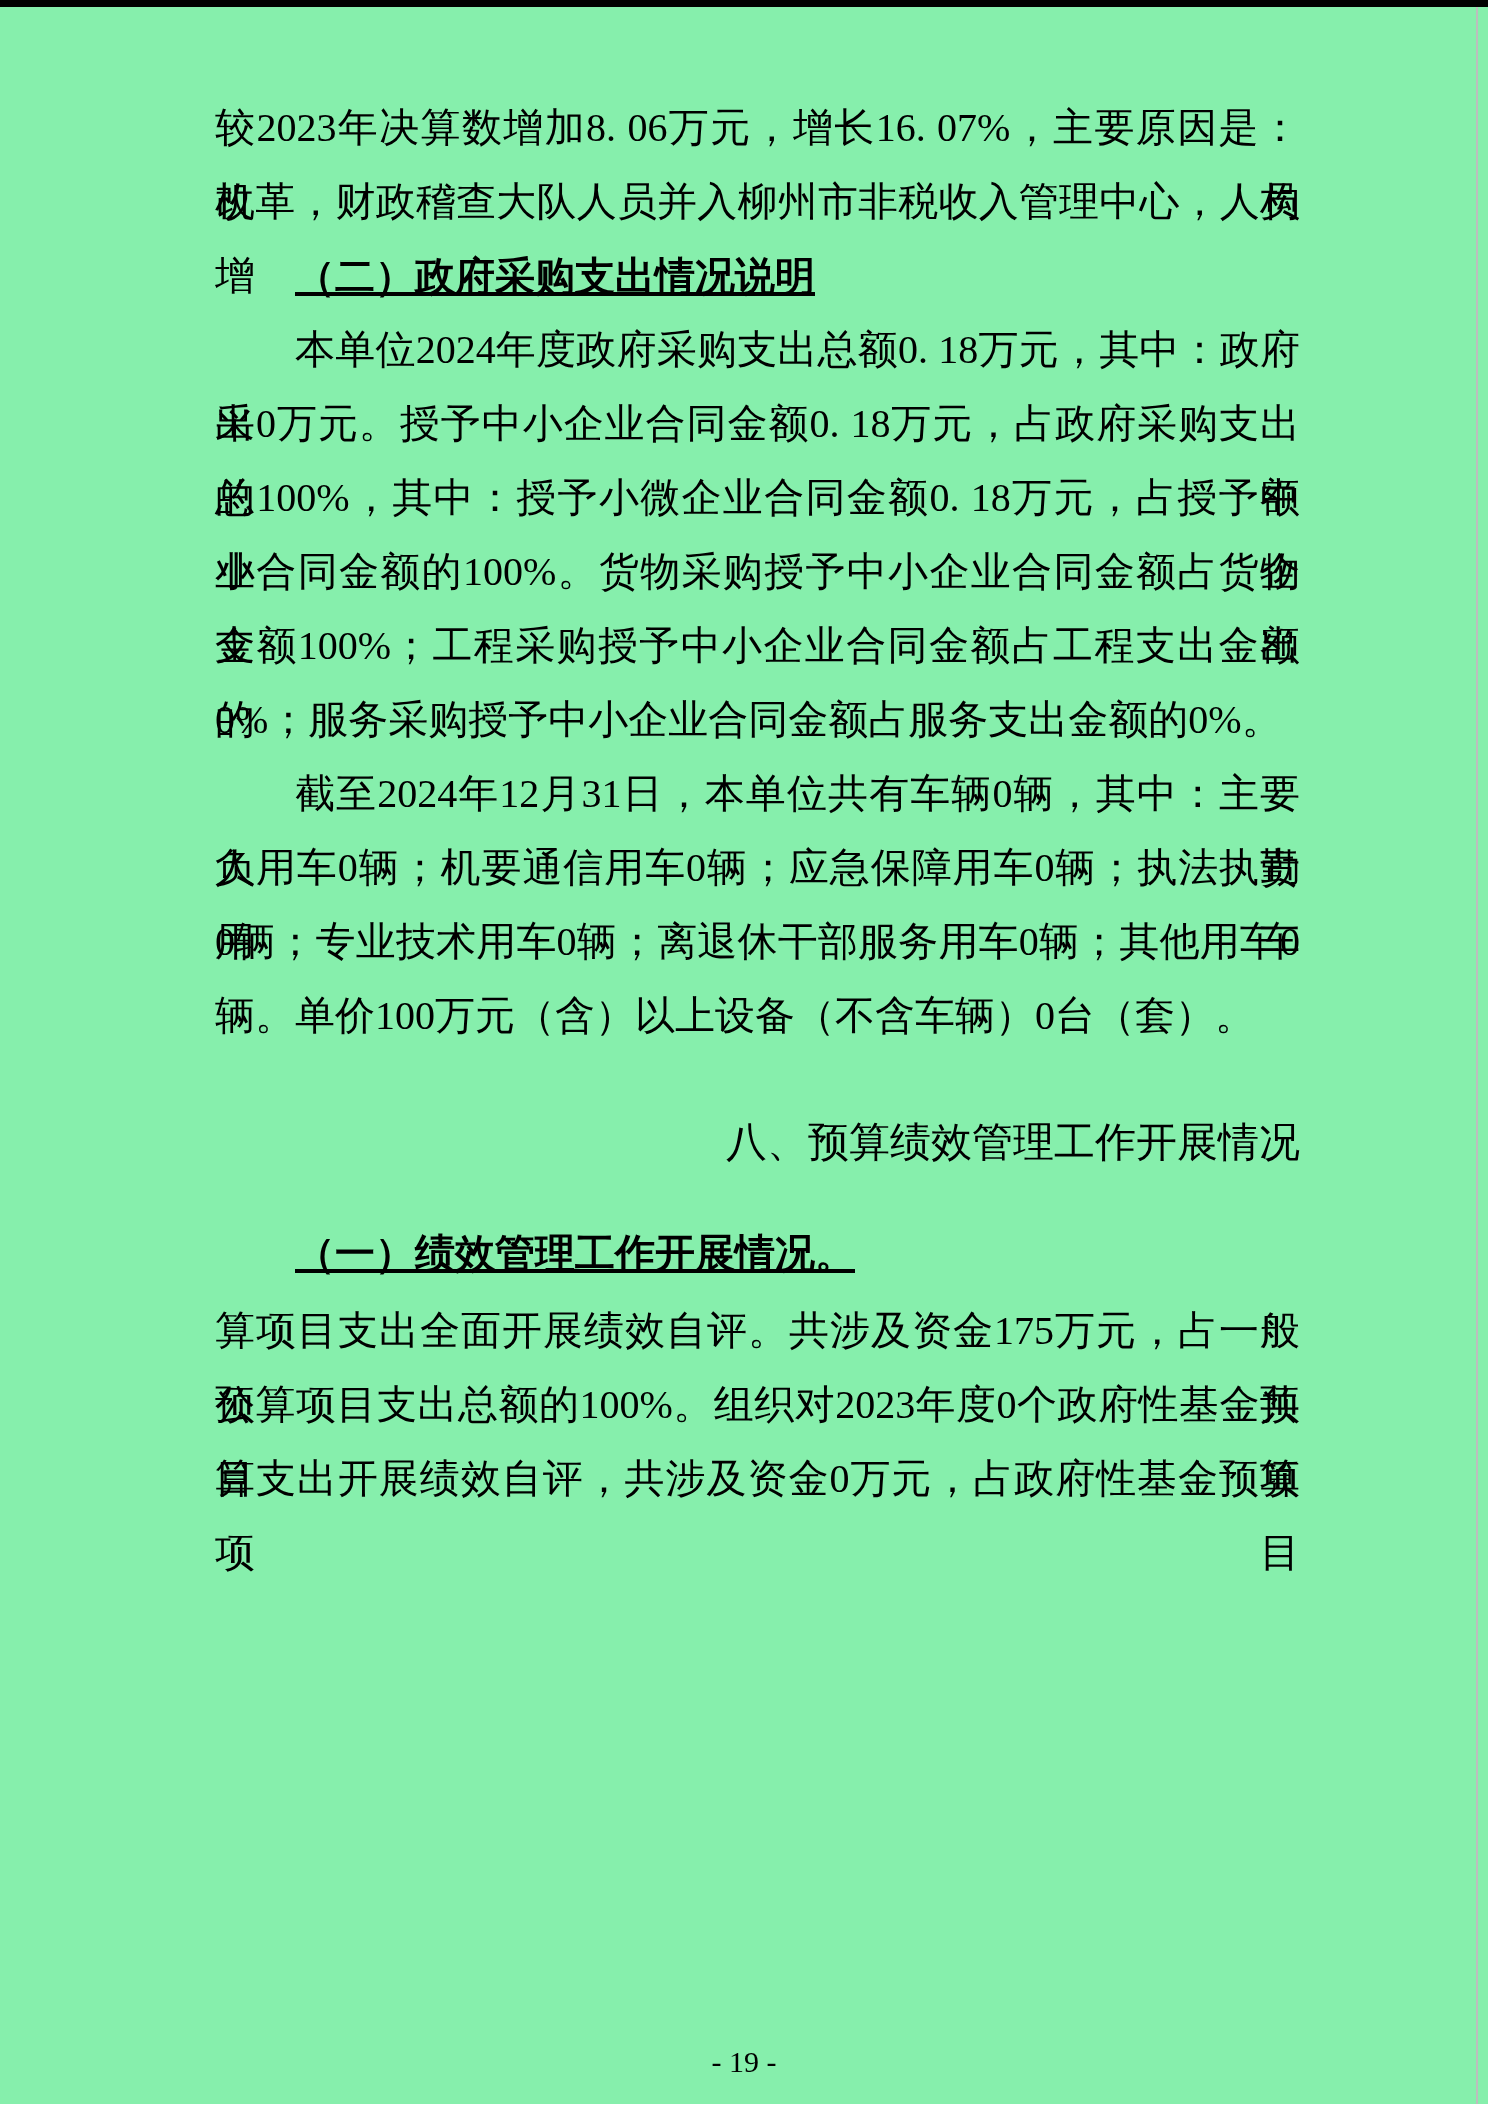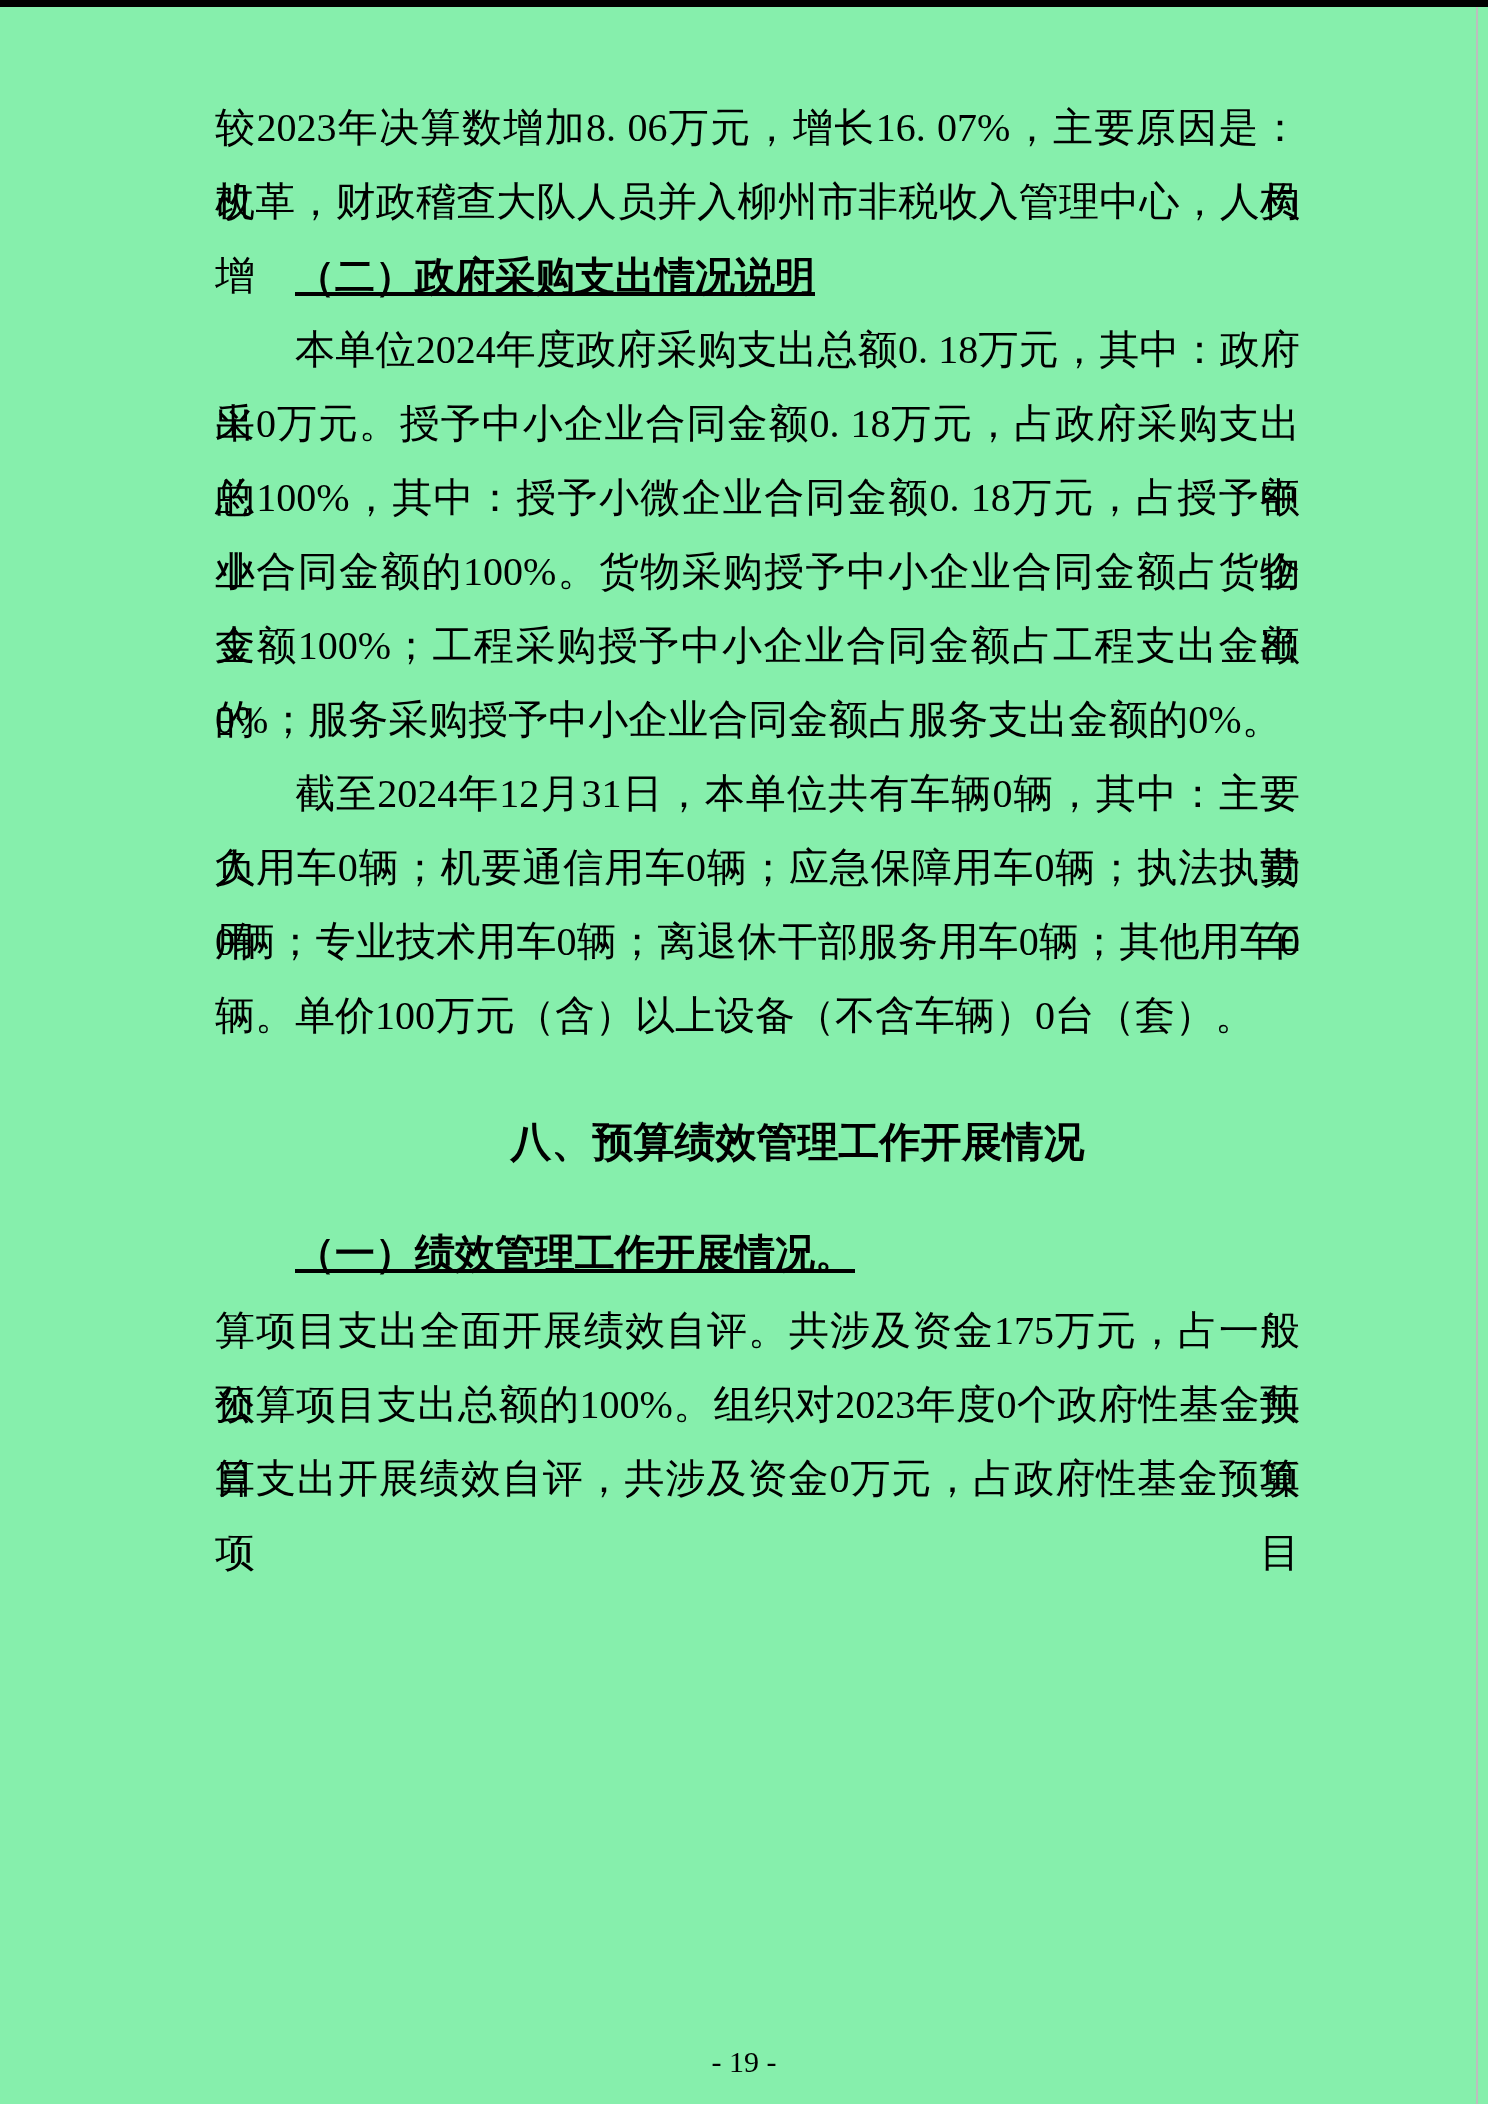--- a/index.html
+++ b/index.html
@@ -61,22 +61,22 @@
     font-size: 40px;
     text-align: left;
     text-decoration: underline;
   }
   .h1 {
     height: 74px;
     line-height: 74px;
     padding-left: 80px;
     margin-top: 52px;
     font-size: 41px;
-    font-weight: bold;
-    text-align: center;
+    font-weight: normal;
+    text-align: right;
   }
   .h2.sp {
     margin-top: 37px;
   }
   .para.sp {
     margin-top: 4px;
   }
   .footer {
     position: absolute;
     top: 2040px;

